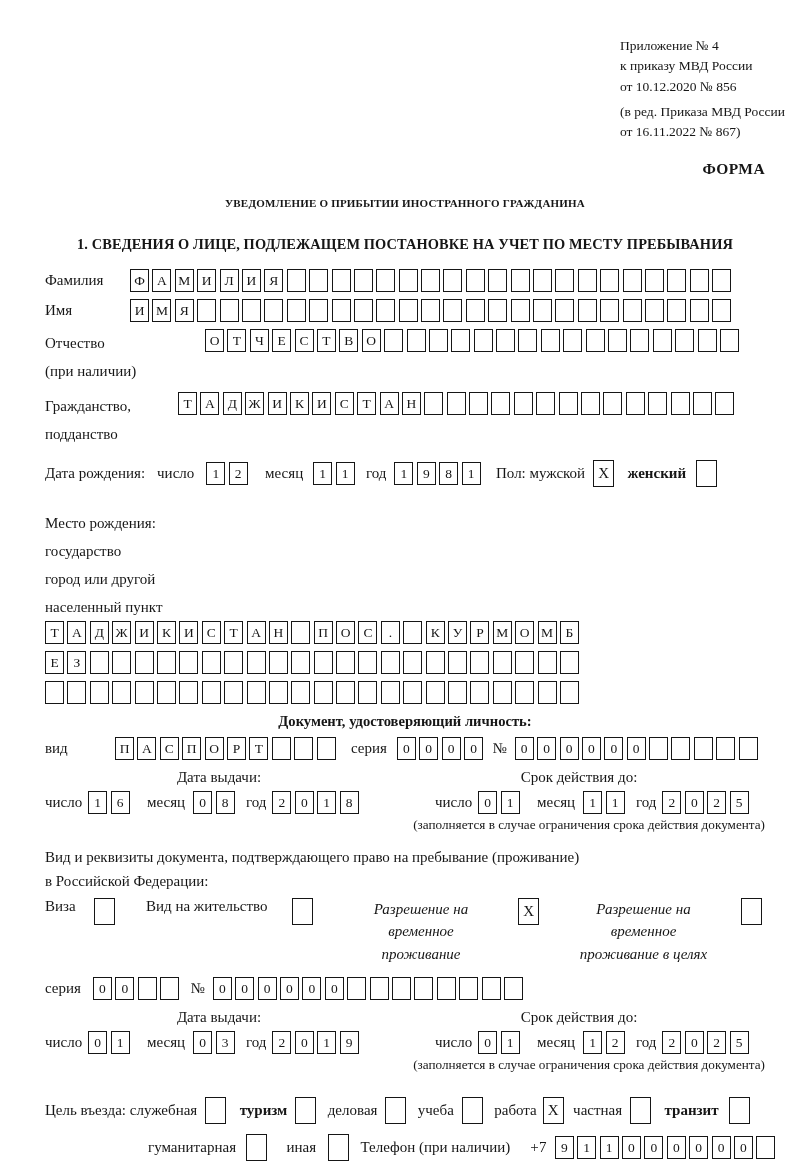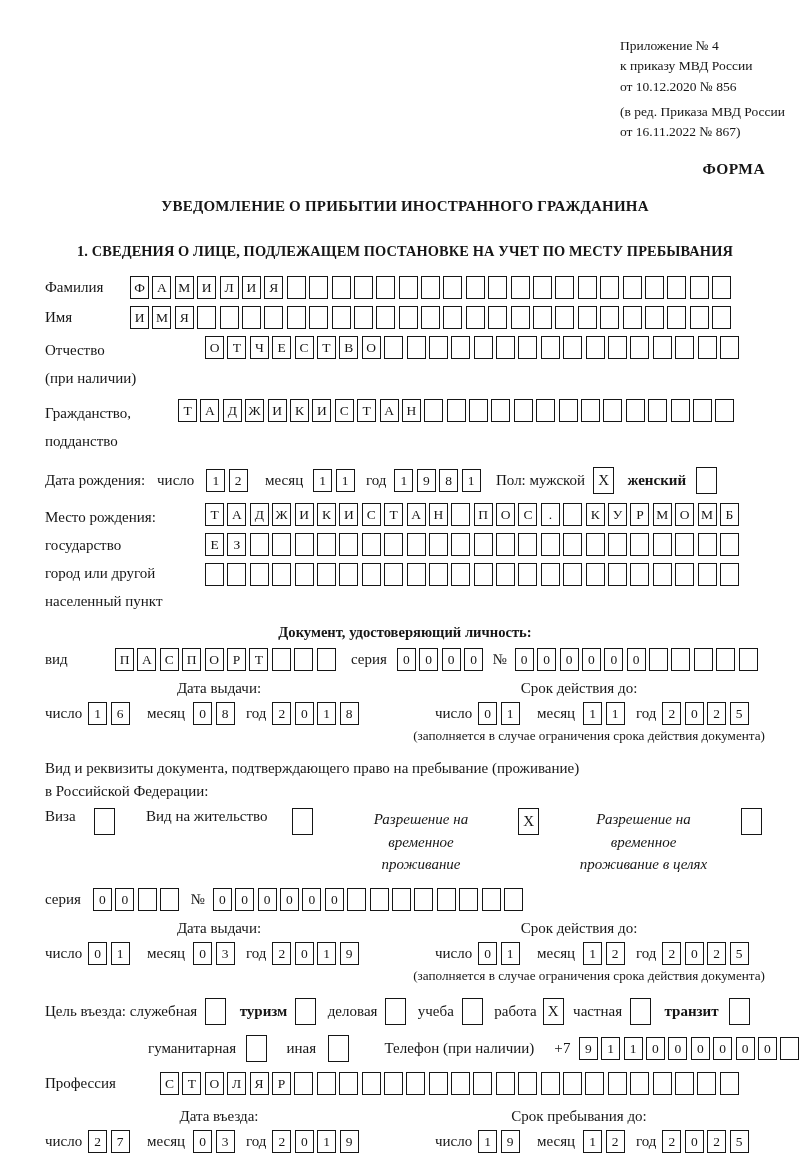--- a/index.html
+++ b/index.html
@@ -4,35 +4,35 @@
 <style>
   html,body{margin:0;padding:0;background:#ffffff;}
   .page{
     width:800px;height:1163px;background:#fff;box-sizing:border-box;
     padding:36px 35px 16px 45px;overflow:hidden;
     font-family:"Liberation Serif","DejaVu Serif",serif;color:#161616;
   }
   .topright{margin-left:575px;width:195px;font-size:13.5px;line-height:1.5;}
   .topright .grp2{margin-top:5px;}
   .forma{text-align:right;font-weight:bold;font-size:15.5px;margin-top:18px;letter-spacing:.4px;}
-  .title{text-align:center;font-weight:bold;font-size:15px;line-height:1.65;margin-top:16px;letter-spacing:.2px;}
+  .title{text-align:center;font-weight:bold;font-size:11px;line-height:1.65;margin-top:16px;letter-spacing:.2px;}
   .blank-line{display:inline-block;width:58px;border-bottom:2px solid #3a3a3a;margin-left:10px;vertical-align:baseline;}
   .sec1{text-align:center;font-weight:bold;font-size:14.4px;margin-top:24px;letter-spacing:.1px;}
   .form{margin-top:16px;font-size:15px;}
   .row{display:flex;align-items:flex-start;margin-top:7px;white-space:nowrap;}
   .row.c{align-items:center;}
   .lbl{flex:none;}
   .bxrow{display:inline-flex;flex:none;}
   .bx{display:inline-flex;flex:none;align-items:center;justify-content:center;
       width:17px;height:21px;border:1.5px solid #161616;margin-right:3.4px;
       font-size:13.5px;line-height:1;}
   .cbx .bx{width:19px;height:25px;font-size:15px;}
   .w85{width:85px;} .w160{width:160px;} .w133{width:133px;} .w70{width:70px;} .w115{width:115px;}
   .ml6{margin-left:6px;} .ml8{margin-left:8px;} .ml10{margin-left:10px;font-weight:bold;} .ml12{margin-left:12px;}
-  .ml14{margin-left:14px;} .ml16{margin-left:16px;} .ml20{margin-left:20px;} .ml24{margin-left:32px;}
+  .ml14{margin-left:14px;} .ml16{margin-left:16px;} .ml20{margin-left:20px;} .ml24{margin-left:8px;}
   .mr8{margin-right:8px;} .mr10{margin-right:10px;} .mr12{margin-right:12px;}
   .mlines{line-height:28px;}
   .stack{display:flex;flex-direction:column;gap:7px;}
   .dochead{text-align:center;font-weight:bold;font-size:14.6px;margin-top:9px;}
   .dates{display:flex;margin-top:9px;}
   .dcol-l{width:348px;flex:none;} .dcol-r{flex:1;}
   .dh{text-align:center;margin-bottom:5px;}
   .dgrp{display:flex;align-items:center;white-space:nowrap;}
   .dcol-r .dgrp{padding-left:42px;}
   .note{text-align:right;font-size:13.2px;margin-top:3px;}
@@ -219,21 +219,21 @@
       <span class="lbl ml12 mr8">Пол: мужской</span>
       <span class="bxrow cbx">
           <span class="bx">X</span>
         </span>
       <span class="lbl ml10 mr10">женский</span>
       <span class="bxrow cbx">
           <span class="bx"></span>
         </span>
     </div>
 
-    <div class="row" style="margin-top:9px;">
+    <div class="row" style="margin-top:22px;flex-direction:column;">
       <span class="lbl w160 mlines">
         <div>Место рождения:</div>
         <div>государство</div>
         <div>город или другой</div>
         <div>населенный пункт</div>
       </span>
       <span class="stack">
         <span class="bxrow">
             <span class="bx">Т</span>
             <span class="bx">А</span>
@@ -498,21 +498,21 @@
               <span class="bx">2</span>
               <span class="bx">0</span>
               <span class="bx">2</span>
               <span class="bx">5</span>
             </span>
         </div>
       </div>
     </div>
     <div class="note">(заполняется в случае ограничения срока действия документа)</div>
 
-    <div class="row c" style="margin-top:14px;align-items:center;">
+    <div class="row c" style="margin-top:24px;align-items:center;">
       <span class="lbl">Цель въезда: служебная</span>
       <span class="bxrow cbx ml8">
           <span class="bx"></span>
         </span>
       <span class="lbl ml10">туризм</span>
       <span class="bxrow cbx ml8">
           <span class="bx"></span>
         </span>
       <span class="lbl ml8">деловая</span>
       <span class="bxrow cbx ml8">

